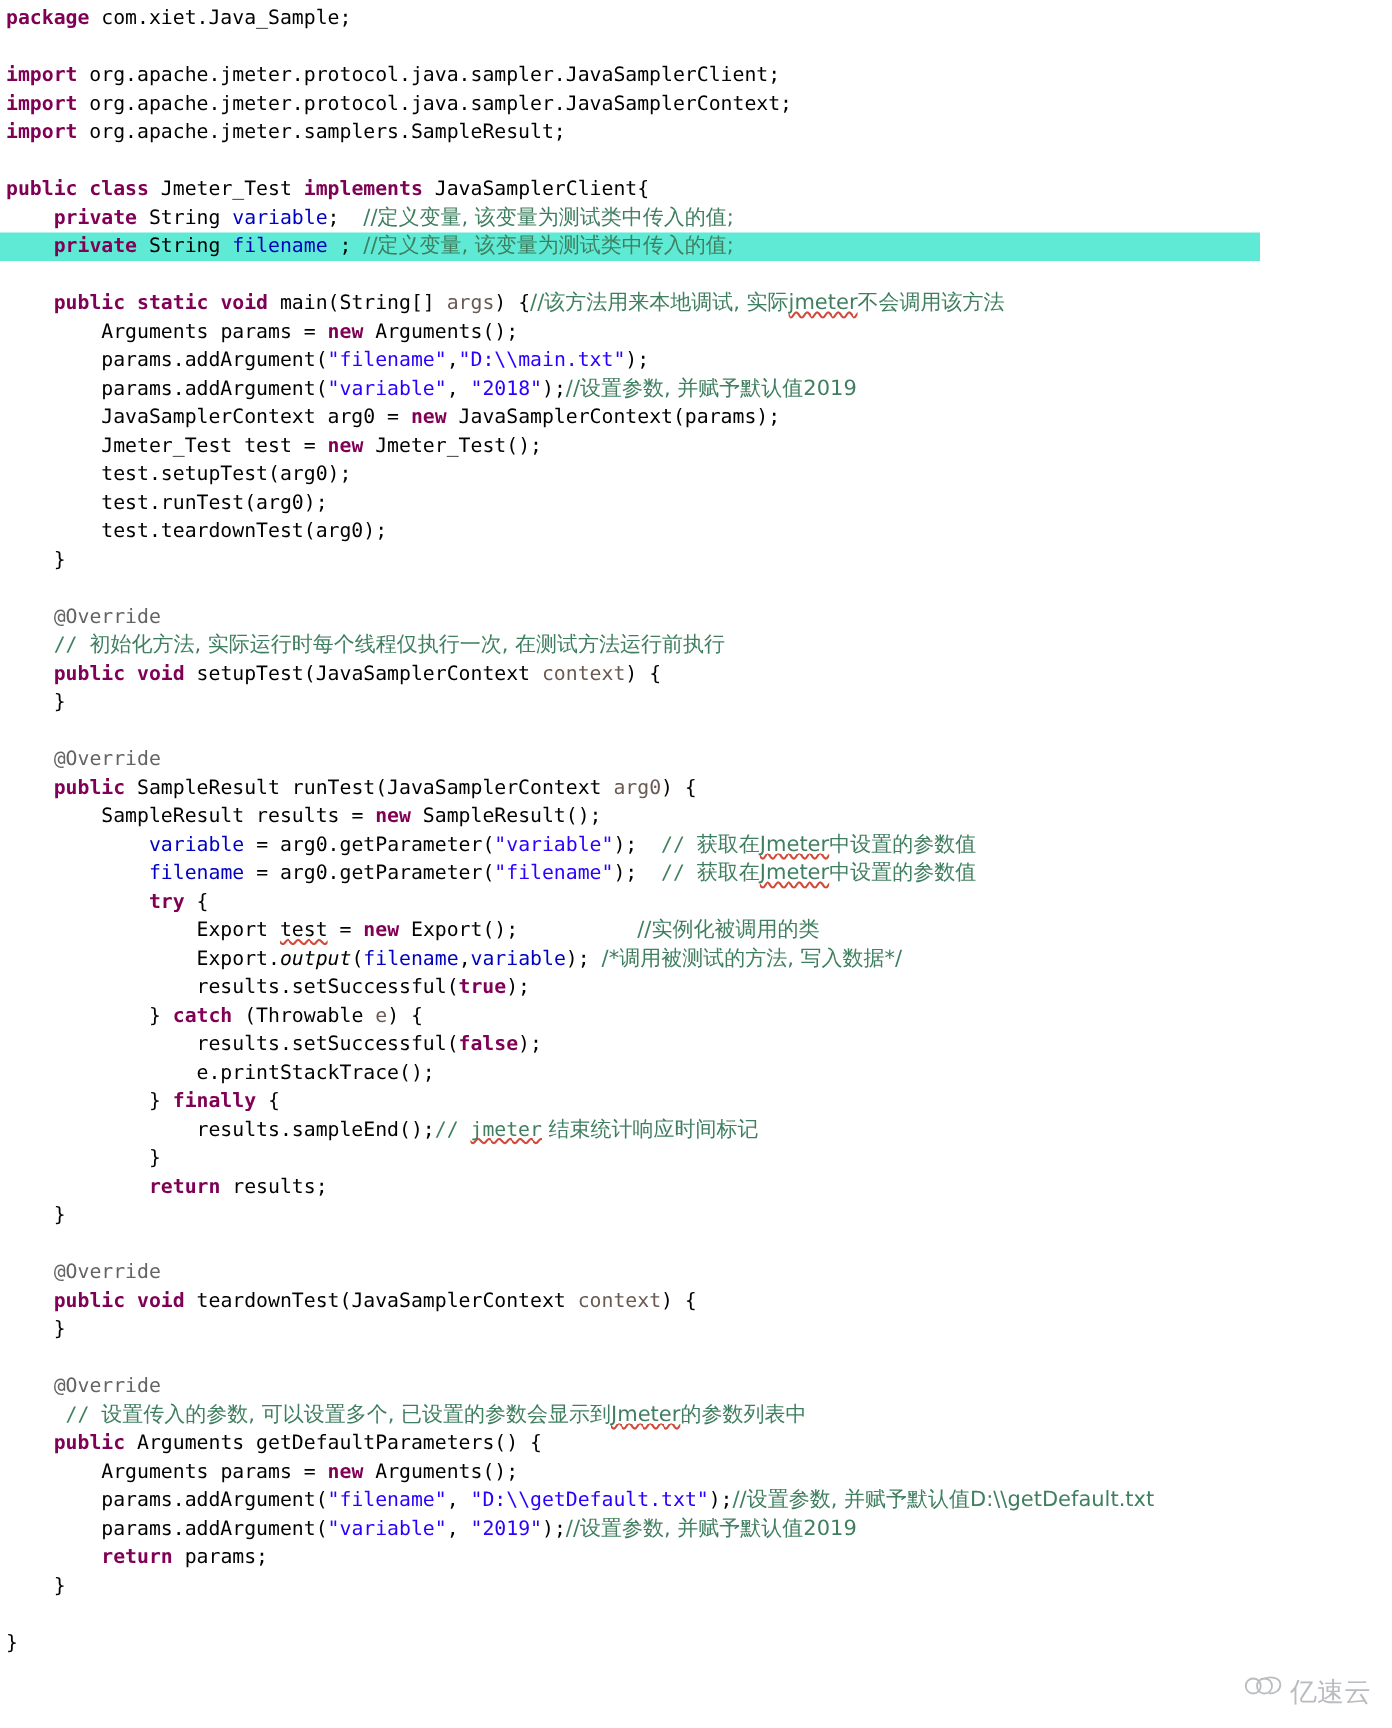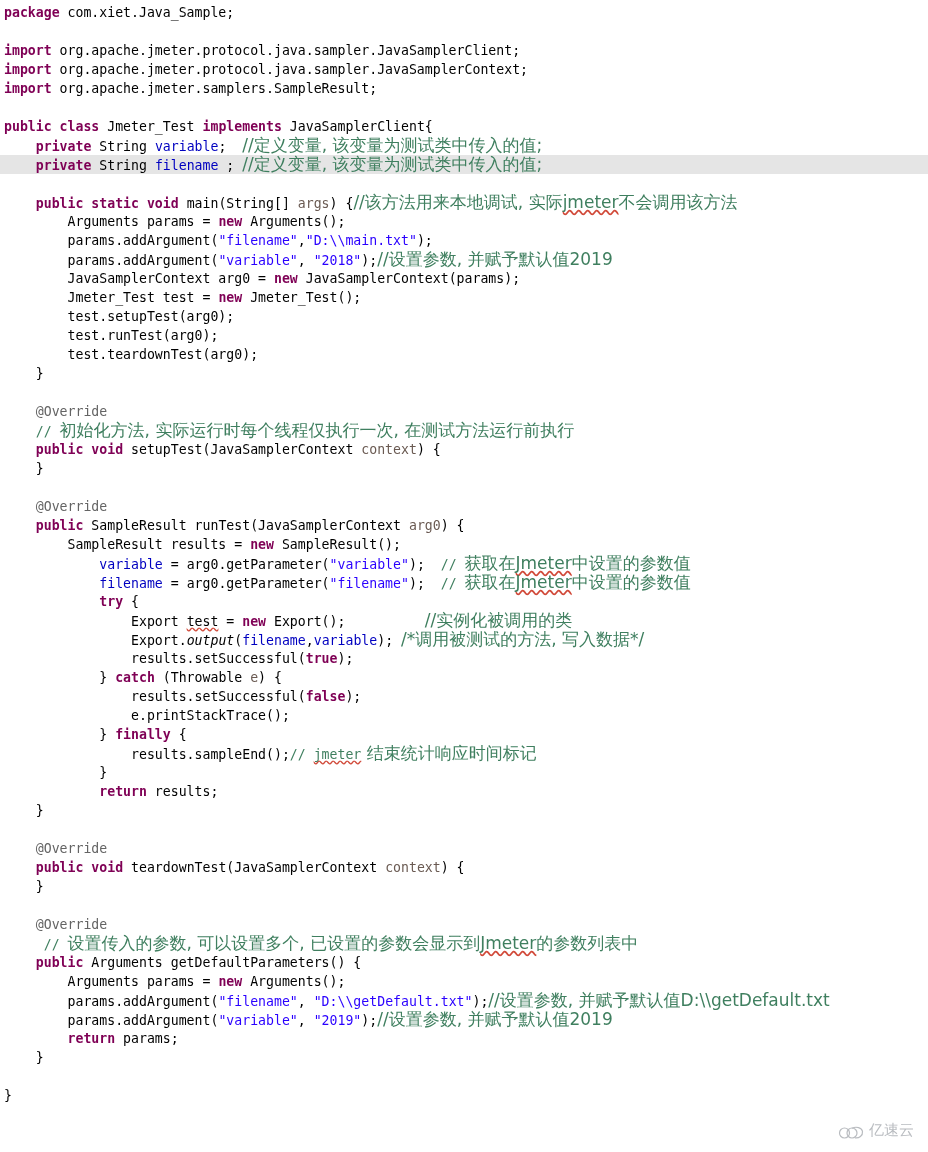--- a/index.html
+++ b/index.html
@@ -27,22 +27,22 @@
   .line {
     height: 19px;
     line-height: 19px;
     font-size: 13.2px;
     white-space: pre;
     padding-left: 4px;
     color: #000000;
     letter-spacing: 0px;
   }
   .line.hl {
-    background: #e5e5e5;
-    width: 928px;
+    background: #5eead4;
+    width: 840px;
     margin-left: -0px;
     padding-left: 4px;
     box-sizing: border-box;
   }
   
   .kw   { color: #7f0055; font-weight: bold; }
   .str  { color: #2a00ff; }
   .cmt  { color: #3f7f5f; }
   .ann  { color: #646464; }
   .fld  { color: #0000c0; }
@@ -50,33 +50,33 @@
   .plain{ color: #000000; }
   .ital { font-style: italic; }
   .sp   { 
     text-decoration: underline;
     text-decoration-style: wavy;
     text-decoration-color: #d14a3a;
     text-decoration-skip-ink: none;
   }
   .cjk {
     font-family: "DejaVu Sans", "Liberation Sans", sans-serif;
-    font-size: 17px;
+    font-size: 14px;
   }
   
   #watermark {
     position: absolute;
     right: 14px;
     bottom: 12px;
     display: flex;
-    align-items: flex-end;
+    align-items: flex-start;
     gap: 5px;
     color: #b9bcc0;
     font-family: Liberation Sans, sans-serif;
-    font-size: 15px;
+    font-size: 18px;
     user-select: none;
   }
   #watermark svg { display: block; }
 </style>
 </head>
 <body>
 
 <div id="editor">
 
   <div class="line"><span class="kw">package</span><span class="plain"> com.xiet.Java_Sample;</span></div>

